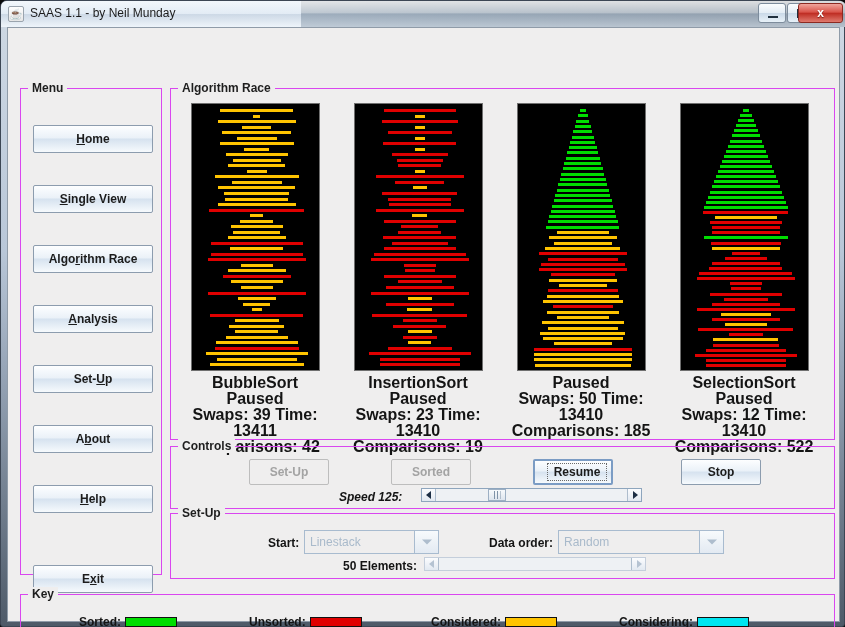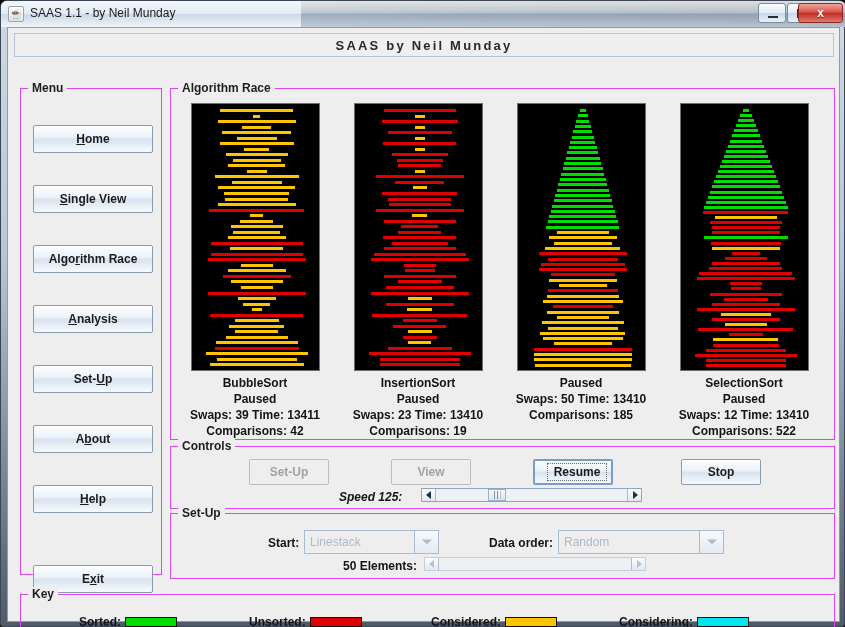--- a/index.html
+++ b/index.html
@@ -102,21 +102,21 @@
   
   #race-panel { left:162px; top:60px; width:665px; height:352px; }
   .viz {
     position:absolute; top:14px; width:129px; height:268px;
     background:#000; border:1px solid #6f6f6f;
     overflow:hidden;
   }
   .viz .bar { position:absolute; height:3px; }
   .stats {
     position:absolute; width:150px; text-align:center;
-    font-size:12px; font-weight:bold; color:#141414; line-height:16px;
+    font-size:16px; font-weight:bold; color:#141414; line-height:16px;
   }
 
   
   #controls-panel { left:162px; top:418px; width:665px; height:63px; }
   .ctl-btn {
     position:absolute; top:12px; width:80px; height:26px;
     border:1px solid #8c9cae; border-radius:2px;
     background: linear-gradient(180deg,#fdfeff 0%, #eaf1f8 46%, #d6e2ef 50%, #f6fafd 100%);
     font-size:12px; font-weight:bold; color:#1c1c1c;
     display:flex; align-items:center; justify-content:center;
@@ -208,21 +208,20 @@
     <div class="winbtn" id="btn-max">
       <span class="sq"></span>
     </div>
     <div class="winbtn" id="btn-close">
       <span class="glyph">x</span>
     </div>
   </div>
 
   <div id="client">
 
-    <div id="banner">SAAS by Neil Munday</div>
 
     <div class="group" id="menu-panel">
       <span class="gtitle">Menu</span>
       <div id="menu-buttons">
           <div class="menu-btn" style="top: 36px;">
             <span><u>H</u>ome</span>
           </div>
           <div class="menu-btn" style="top: 96px;">
             <span><u>S</u>ingle View</span>
           </div>
@@ -480,21 +479,21 @@
         </div>
     </div>
 
     <div class="group" id="controls-panel">
       <span class="gtitle">Controls</span>
 
       <div class="ctl-btn disabled" style="left:78px;">
         <span>Set-Up</span>
       </div>
       <div class="ctl-btn disabled" style="left:220px;">
-        <span>View</span>
+        <span>Sorted</span>
       </div>
       <div class="ctl-btn focused" style="left:362px;">
         <span class="inner">Resume</span>
       </div>
       <div class="ctl-btn" style="left:510px;">
         <span>Stop</span>
       </div>
 
       <span class="speed-label" style="left:168px; top:43px;font-style:italic;">Speed 125:</span>
       <div class="scroller" style="left:250px; top:41px; width:221px;">

